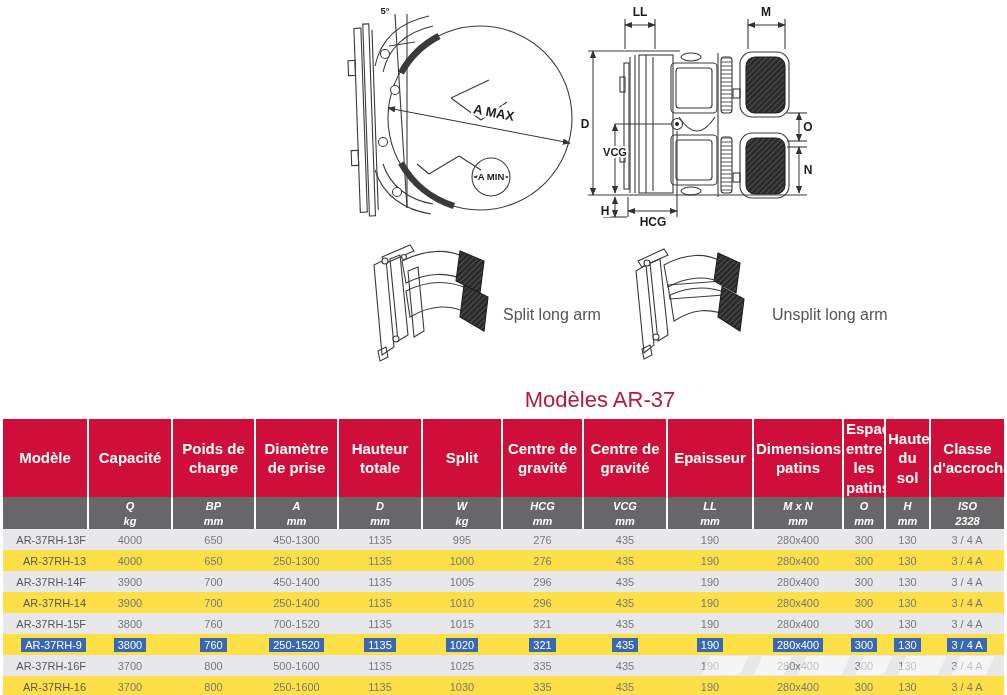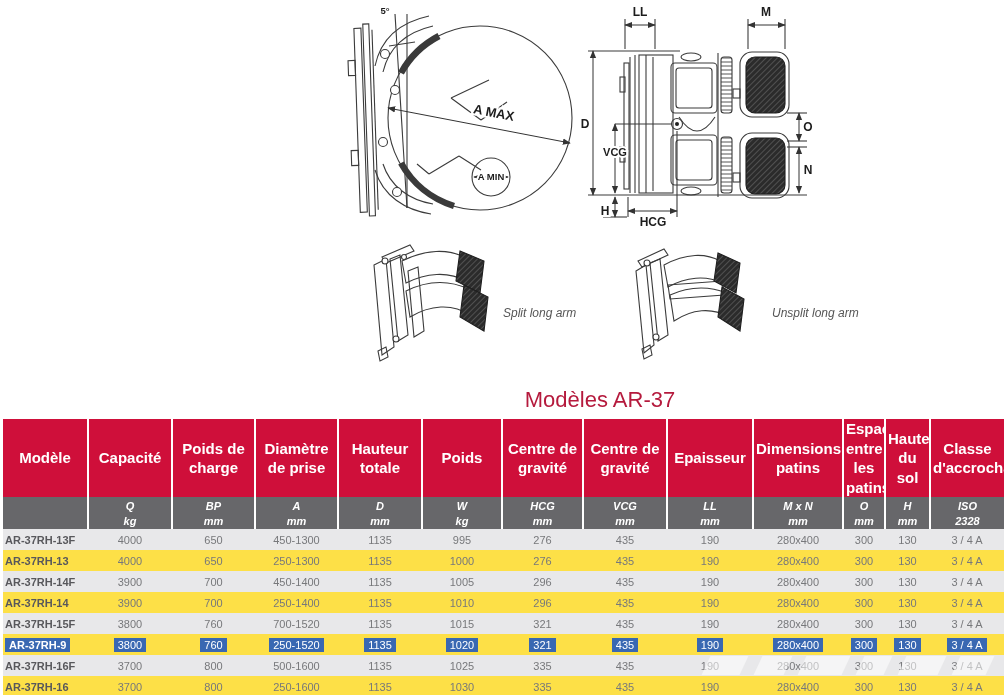--- a/index.html
+++ b/index.html
@@ -2,21 +2,21 @@
 <html><head>
 <meta charset="utf-8">
 <style>
   html,body{margin:0;padding:0;}
   body{width:1007px;height:695px;position:relative;overflow:hidden;background:#fff;
        font-family:"Liberation Sans",sans-serif;-webkit-font-smoothing:antialiased;}
   .abs{position:absolute;}
   
   #page-title{position:absolute;top:387px;left:450px;width:300px;text-align:center;
               font-size:22px;color:#B51A3D;}
-  .iso-label{position:absolute;font-style:italic;color:#555;font-size:12px;}
+  .iso-label{position:absolute;color:#555;font-size:16px;}
   
   svg{display:block;}
   .ln{fill:none;stroke:#3b3b3b;stroke-width:1.1;}
   .dm{stroke:#333;stroke-width:1;fill:none;}
   text.dim{font:bold 12px "Liberation Sans",sans-serif;fill:#1c1c1c;}
   text.dimS{font:bold 9.5px "Liberation Sans",sans-serif;fill:#1c1c1c;}
   text.dimM{font:bold 11px "Liberation Sans",sans-serif;fill:#1c1c1c;}
   text.dimB{font:bold 13px "Liberation Sans",sans-serif;fill:#1c1c1c;}
   .halo{paint-order:stroke;stroke:#fff;stroke-width:4px;}
   
@@ -28,21 +28,21 @@
   #hdr-labels th:first-child{border-left:none;margin-left:44px;}
   .h-unit{background:#67676A;color:#fff;font-style:italic;font-weight:bold;font-size:11px;
           height:32px;vertical-align:middle;text-align:center;border-left:2px solid #fff;}
   #hdr-units th:first-child{border-left:none;}
   .h-unit .sym{line-height:15px;} .h-unit .unit{line-height:14px;}
   .section-row td{color:#C31036;font-weight:bold;font-size:12.5px;height:23px;text-align:center;
                   background:#fff;border-bottom:1px solid #C9CACC;}
   .section-row td span{position:relative;left:90px;}
   tbody tr.data{height:21px;color:#77787B;}
   tr.odd{background:#E8E8EA;} tr.even{background:#fde047;}
-  td.model{font-weight:bold;color:#58585C;text-align:left;}
+  td.model{font-weight:normal;color:#58585C;text-align:right;}
   td.val{text-align:center;}
   .sel{background:#3968B2;color:#fff;padding:1px 4px;}
   
   .wm-stripe{position:absolute;height:19px;background:rgba(255,255,255,.55);
              transform:skewX(-25deg);}
 </style>
 </head>
 <body>
 
 <svg class="abs" style="left:333px;top:2px" width="245" height="228" viewBox="0 0 245 228">
@@ -227,21 +227,21 @@
       <col style="width:45px">
     <col style="width:74px">
   </colgroup>
   <thead>
     <tr id="hdr-labels">
         <th class="h-label">Modèle</th>
         <th class="h-label">Capacité</th>
         <th class="h-label">Poids de charge</th>
         <th class="h-label">Diamètre de prise</th>
         <th class="h-label">Hauteur totale</th>
-        <th class="h-label">Poids</th>
+        <th class="h-label">Split</th>
         <th class="h-label">Centre de gravité</th>
         <th class="h-label">Centre de gravité</th>
         <th class="h-label">Epaisseur</th>
         <th class="h-label">Dimensions patins</th>
         <th class="h-label">Espace entre les patins</th>
         <th class="h-label">Hauteur du sol</th>
         <th class="h-label">Classe d'accrochage</th>
       </tr>
     <tr id="hdr-units">
         <th class="h-unit">

